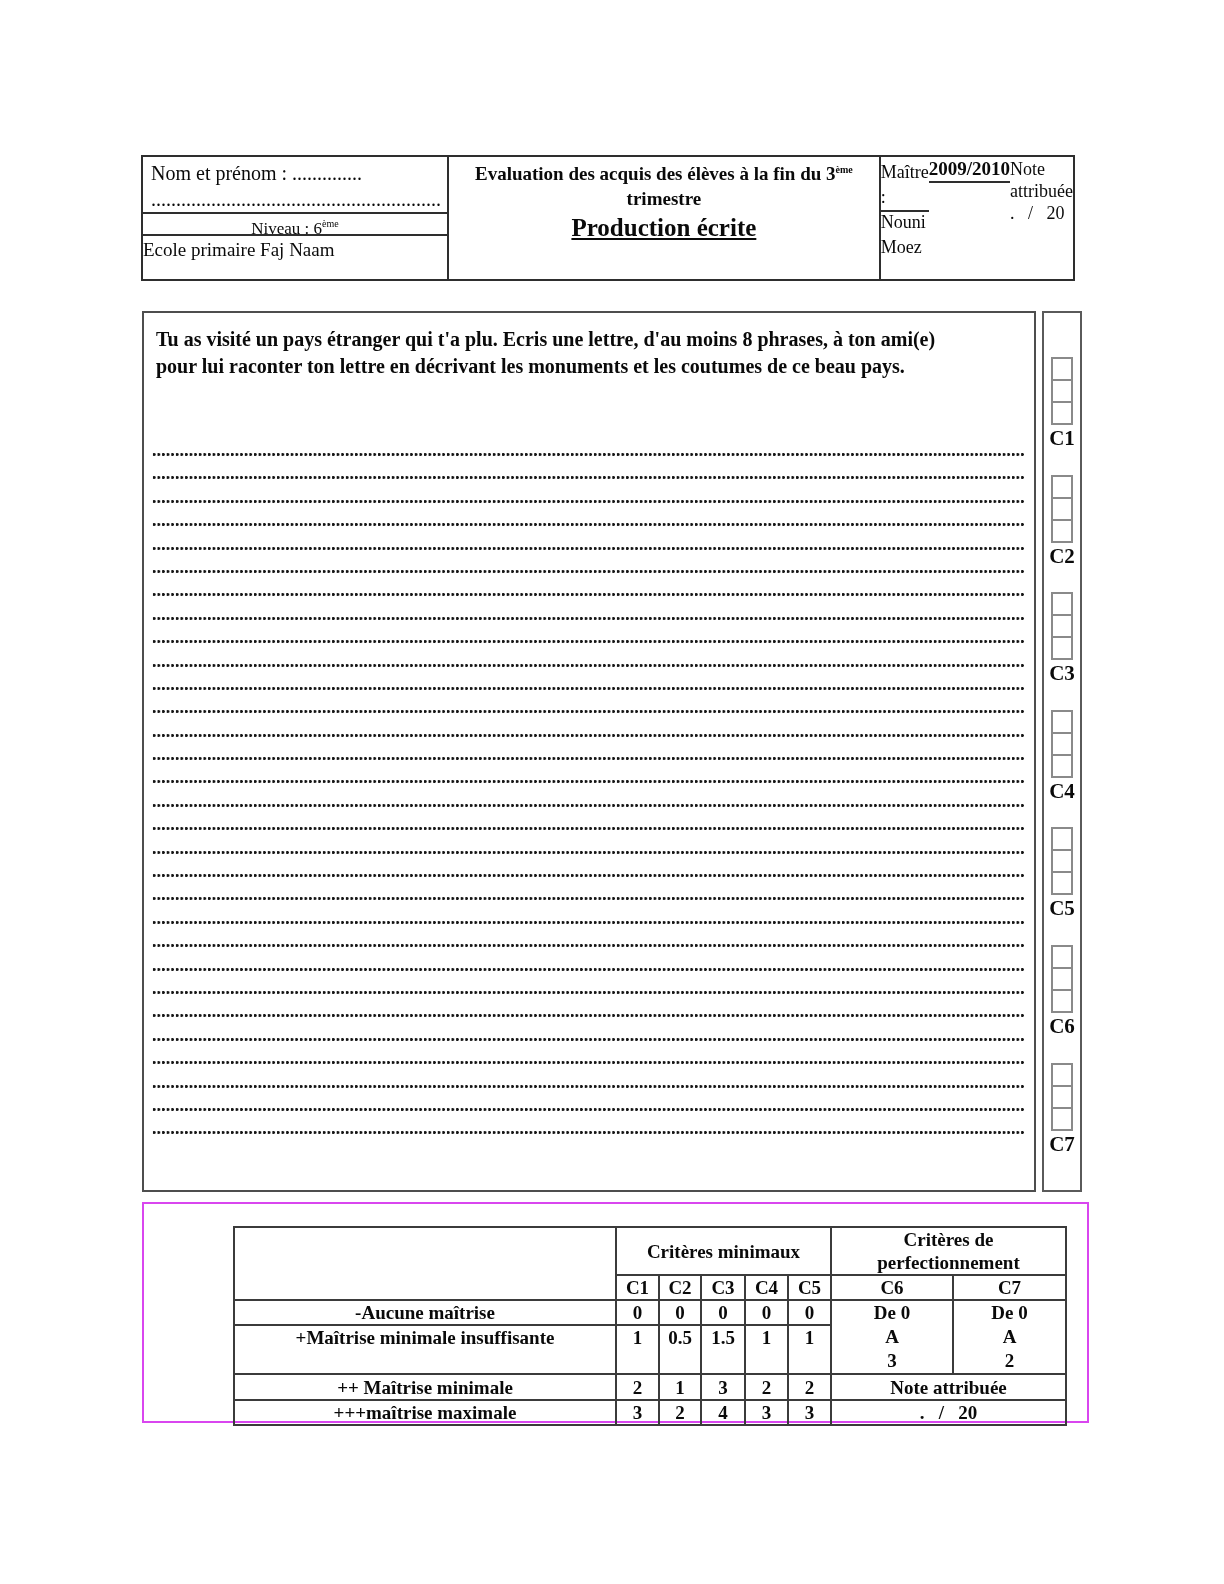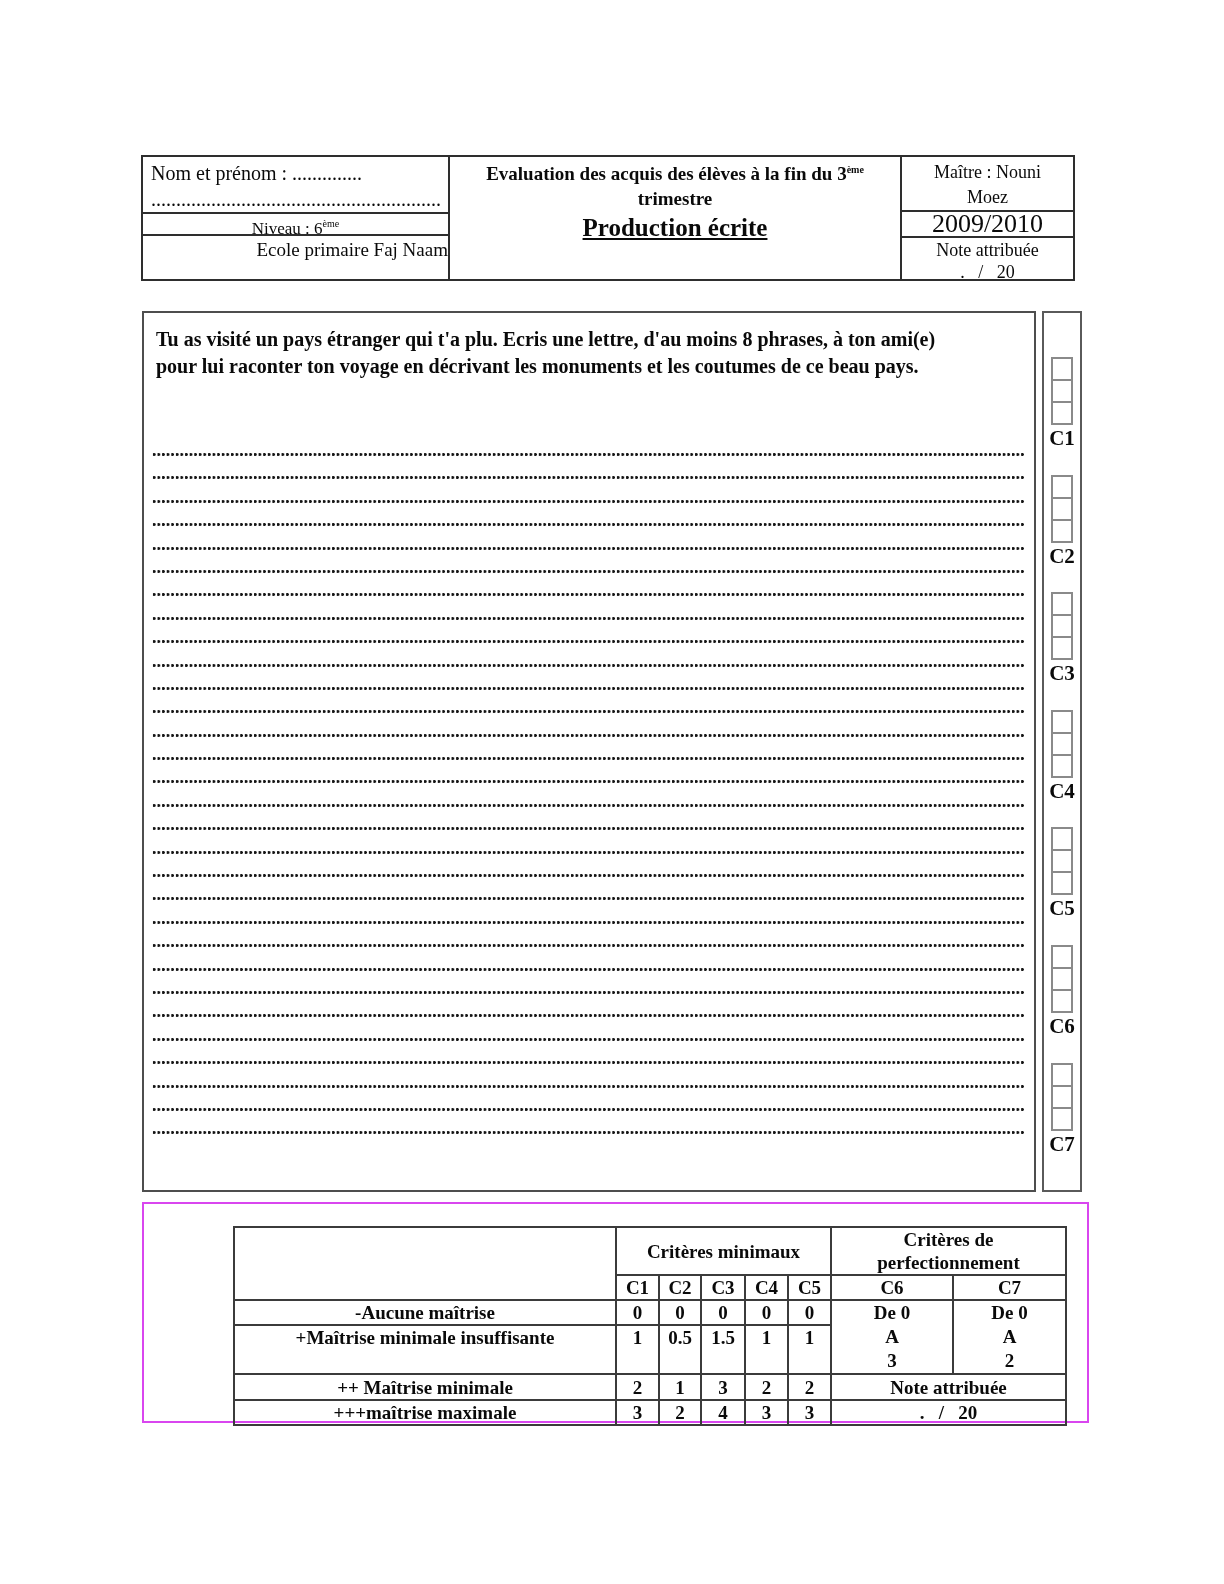--- a/index.html
+++ b/index.html
@@ -13,30 +13,30 @@
 
   
   .header-table {
     position:absolute; left:141px; top:155px; width:934px; height:126px;
     border:2px solid #2e2e2e; display:flex;
   }
   .h-col-left { width:307px; border-right:2px solid #2e2e2e; display:flex; flex-direction:column; }
   .name-row { height:57px; border-bottom:2px solid #2e2e2e; padding:3px 6px 0 8px; font-size:20px; line-height:26px; overflow:hidden; white-space:nowrap; }
   .level-row { height:22px; border-bottom:2px solid #2e2e2e; text-align:center; font-size:17px; line-height:20px; }
   .level-row sup { font-size:10px; }
-  .school-row { flex:1; text-align:right; font-size:19px; padding-top:3px; }
+  .school-row { flex:1; text-align:left; font-size:19px; padding-top:3px; }
 
   .h-col-center { width:452px; border-right:2px solid #2e2e2e; text-align:center; }
   .eval-title { font-weight:bold; font-size:19px; line-height:25px; }
   .eval-title sup { font-size:10px; }
   .subject { font-weight:bold; font-size:25px; line-height:30px; text-decoration:underline; margin-top:2px; }
 
-  .h-col-right { flex:1; display:flex; flex-direction:column; text-align:center; }
+  .h-col-right { flex:1; display:flex; flex-direction:row; }
   .teacher-row { height:55px; border-bottom:2px solid #2e2e2e; font-size:18px; line-height:25px; padding-top:3px; }
-  .year-row { height:26px; border-bottom:2px solid #2e2e2e; font-weight:normal; font-size:26px; line-height:24px; }
+  .year-row { height:26px; border-bottom:2px solid #2e2e2e; font-weight:bold; font-size:19px; line-height:24px; }
   .note-row { flex:1; font-size:18px; line-height:22px; padding-top:1px; }
 
   
   .main-box {
     position:absolute; left:142px; top:311px; width:894px; height:881px;
     border:2px solid #4e4e4e;
   }
   .prompt { margin:13px 10px 0 12px; font-size:20px; font-weight:bold; line-height:27px; }
   .lines { position:absolute; left:8px; right:10px; top:140px; }
   .dotline {
@@ -105,21 +105,21 @@
       <div class="note-row">
         <div>Note attribuée</div>
         <div class="pre">.   /   20</div>
       </div>
     </div>
   </div>
 
   <div class="main-box">
     <div class="prompt">
       <div>Tu as visité un pays étranger qui t'a plu. Ecris une lettre, d'au moins 8 phrases,  à ton ami(e)</div>
-      <div>pour lui raconter ton voyage en décrivant les monuments et les coutumes de ce beau pays.</div>
+      <div>pour lui raconter ton lettre en décrivant les monuments et les coutumes de ce beau pays.</div>
     </div>
     <div class="lines">
         <div class="dotline"></div>
         <div class="dotline"></div>
         <div class="dotline"></div>
         <div class="dotline"></div>
         <div class="dotline"></div>
         <div class="dotline"></div>
         <div class="dotline"></div>
         <div class="dotline"></div>

